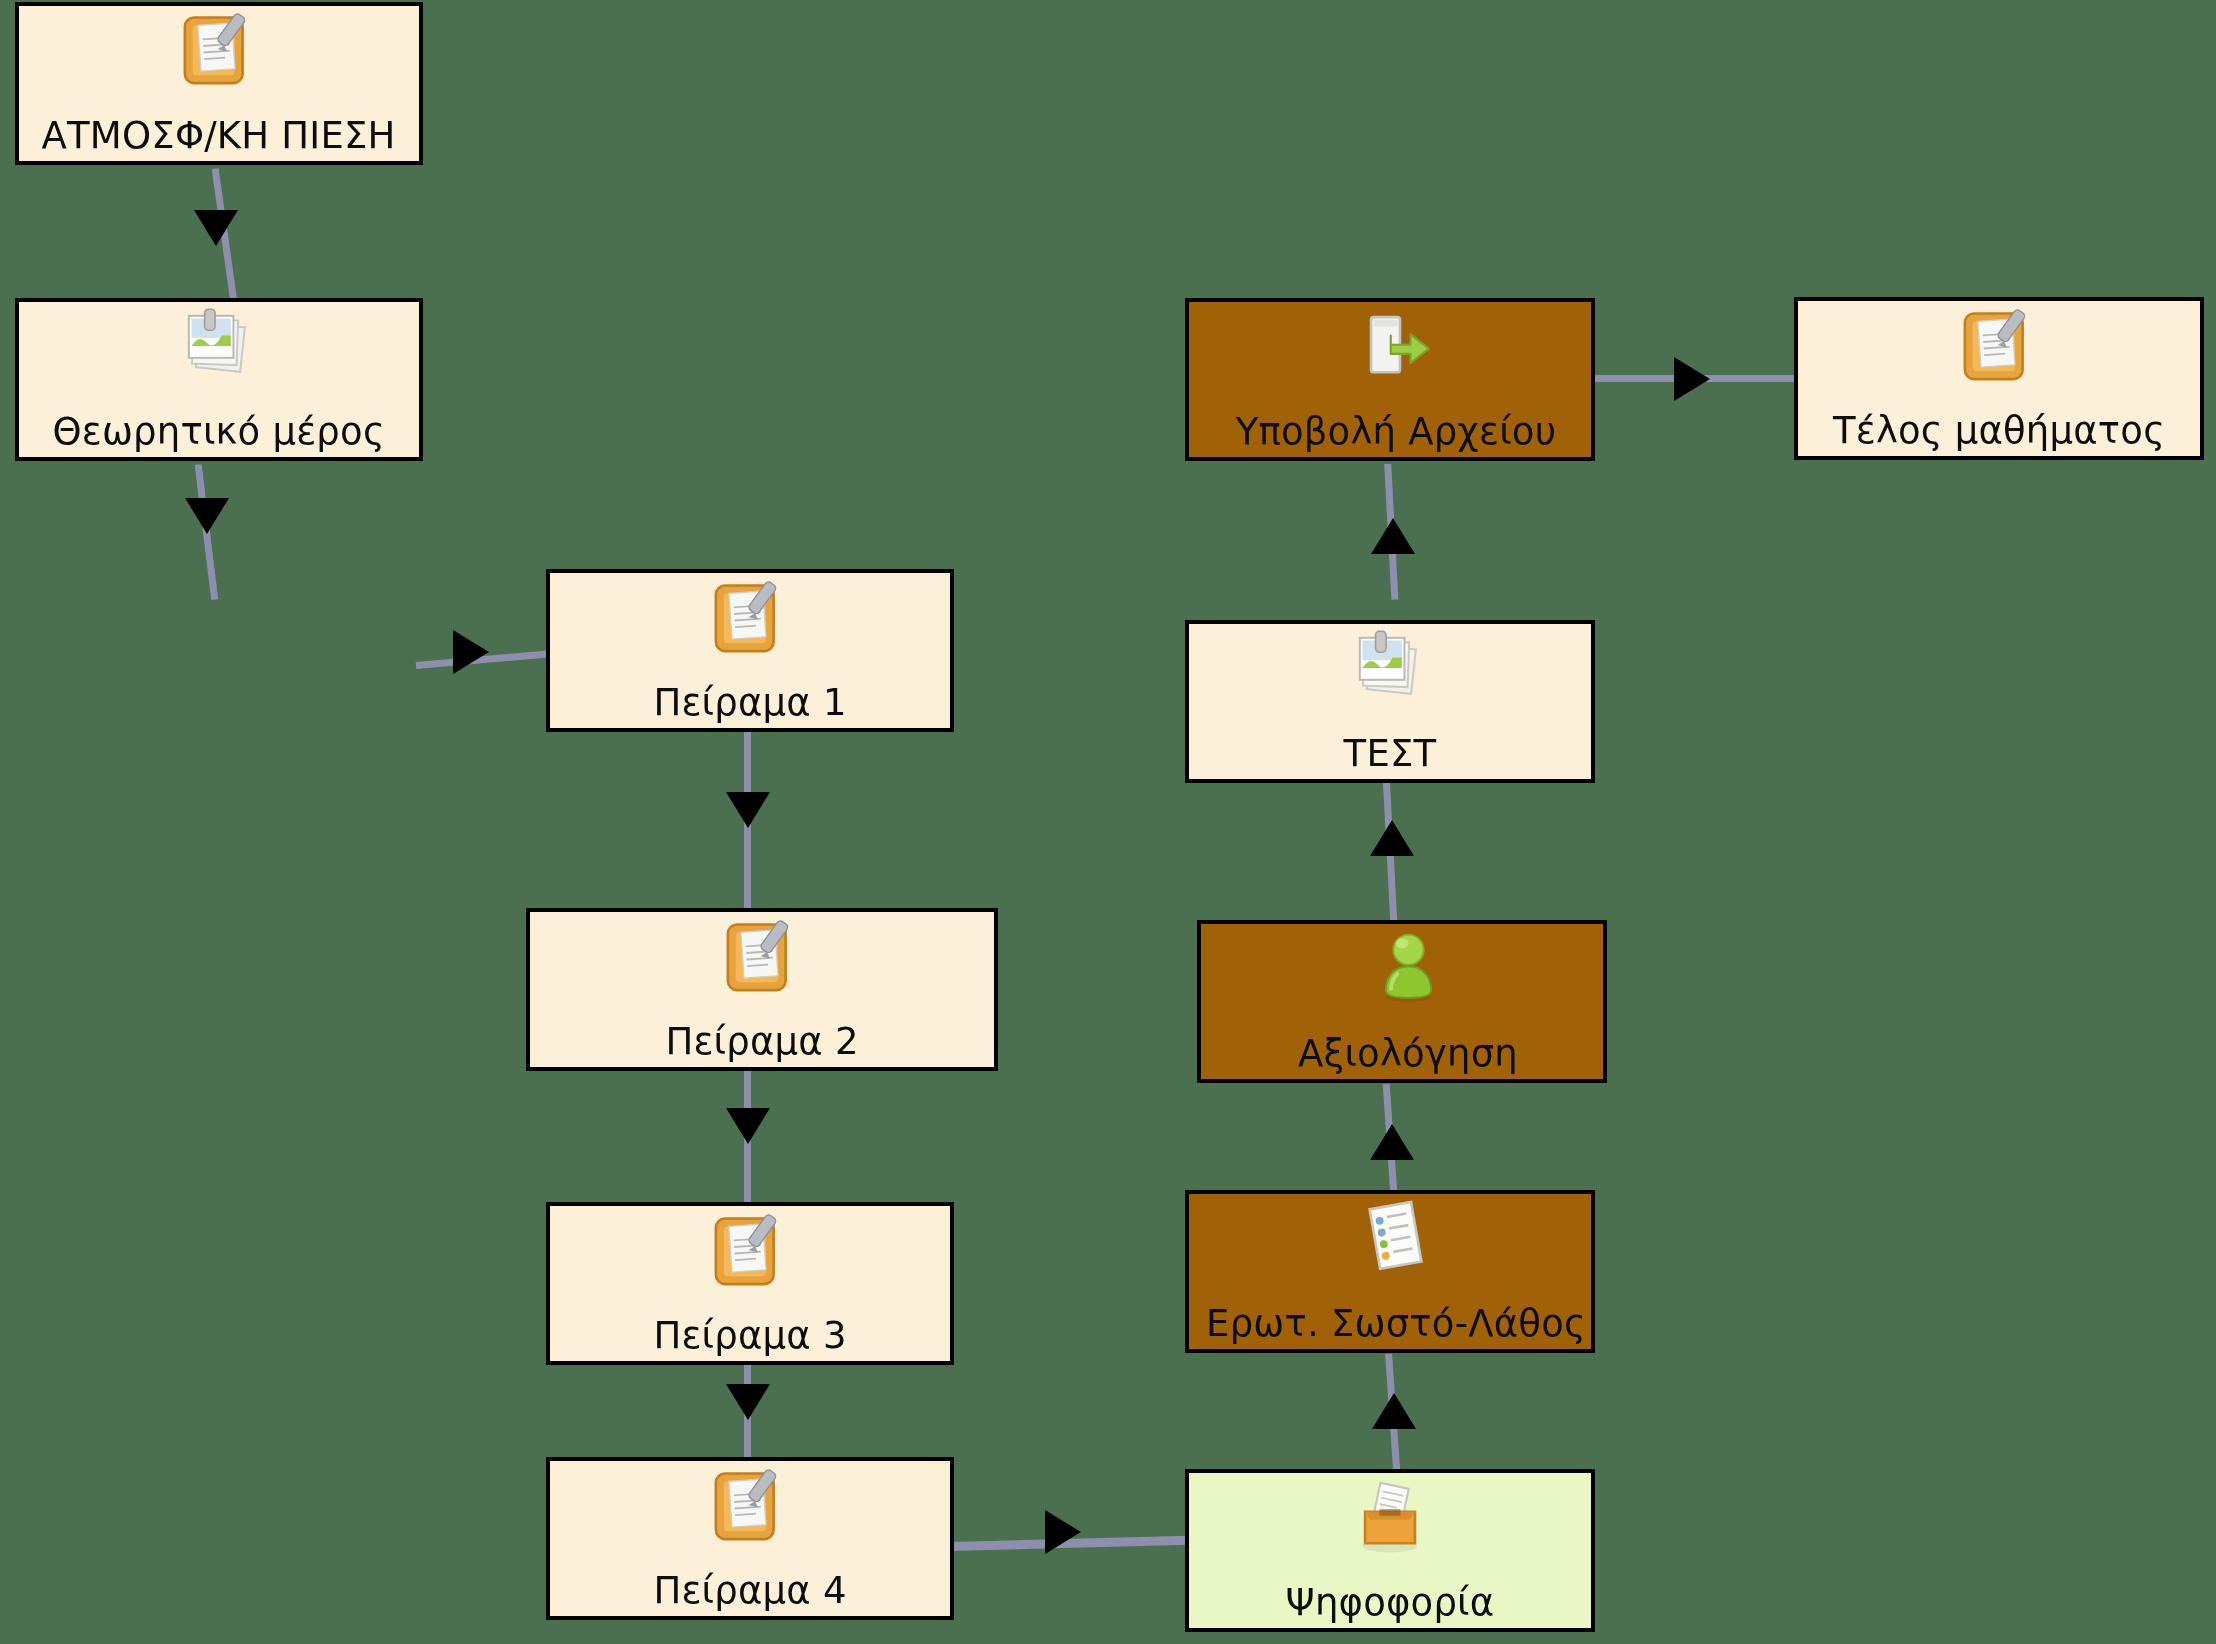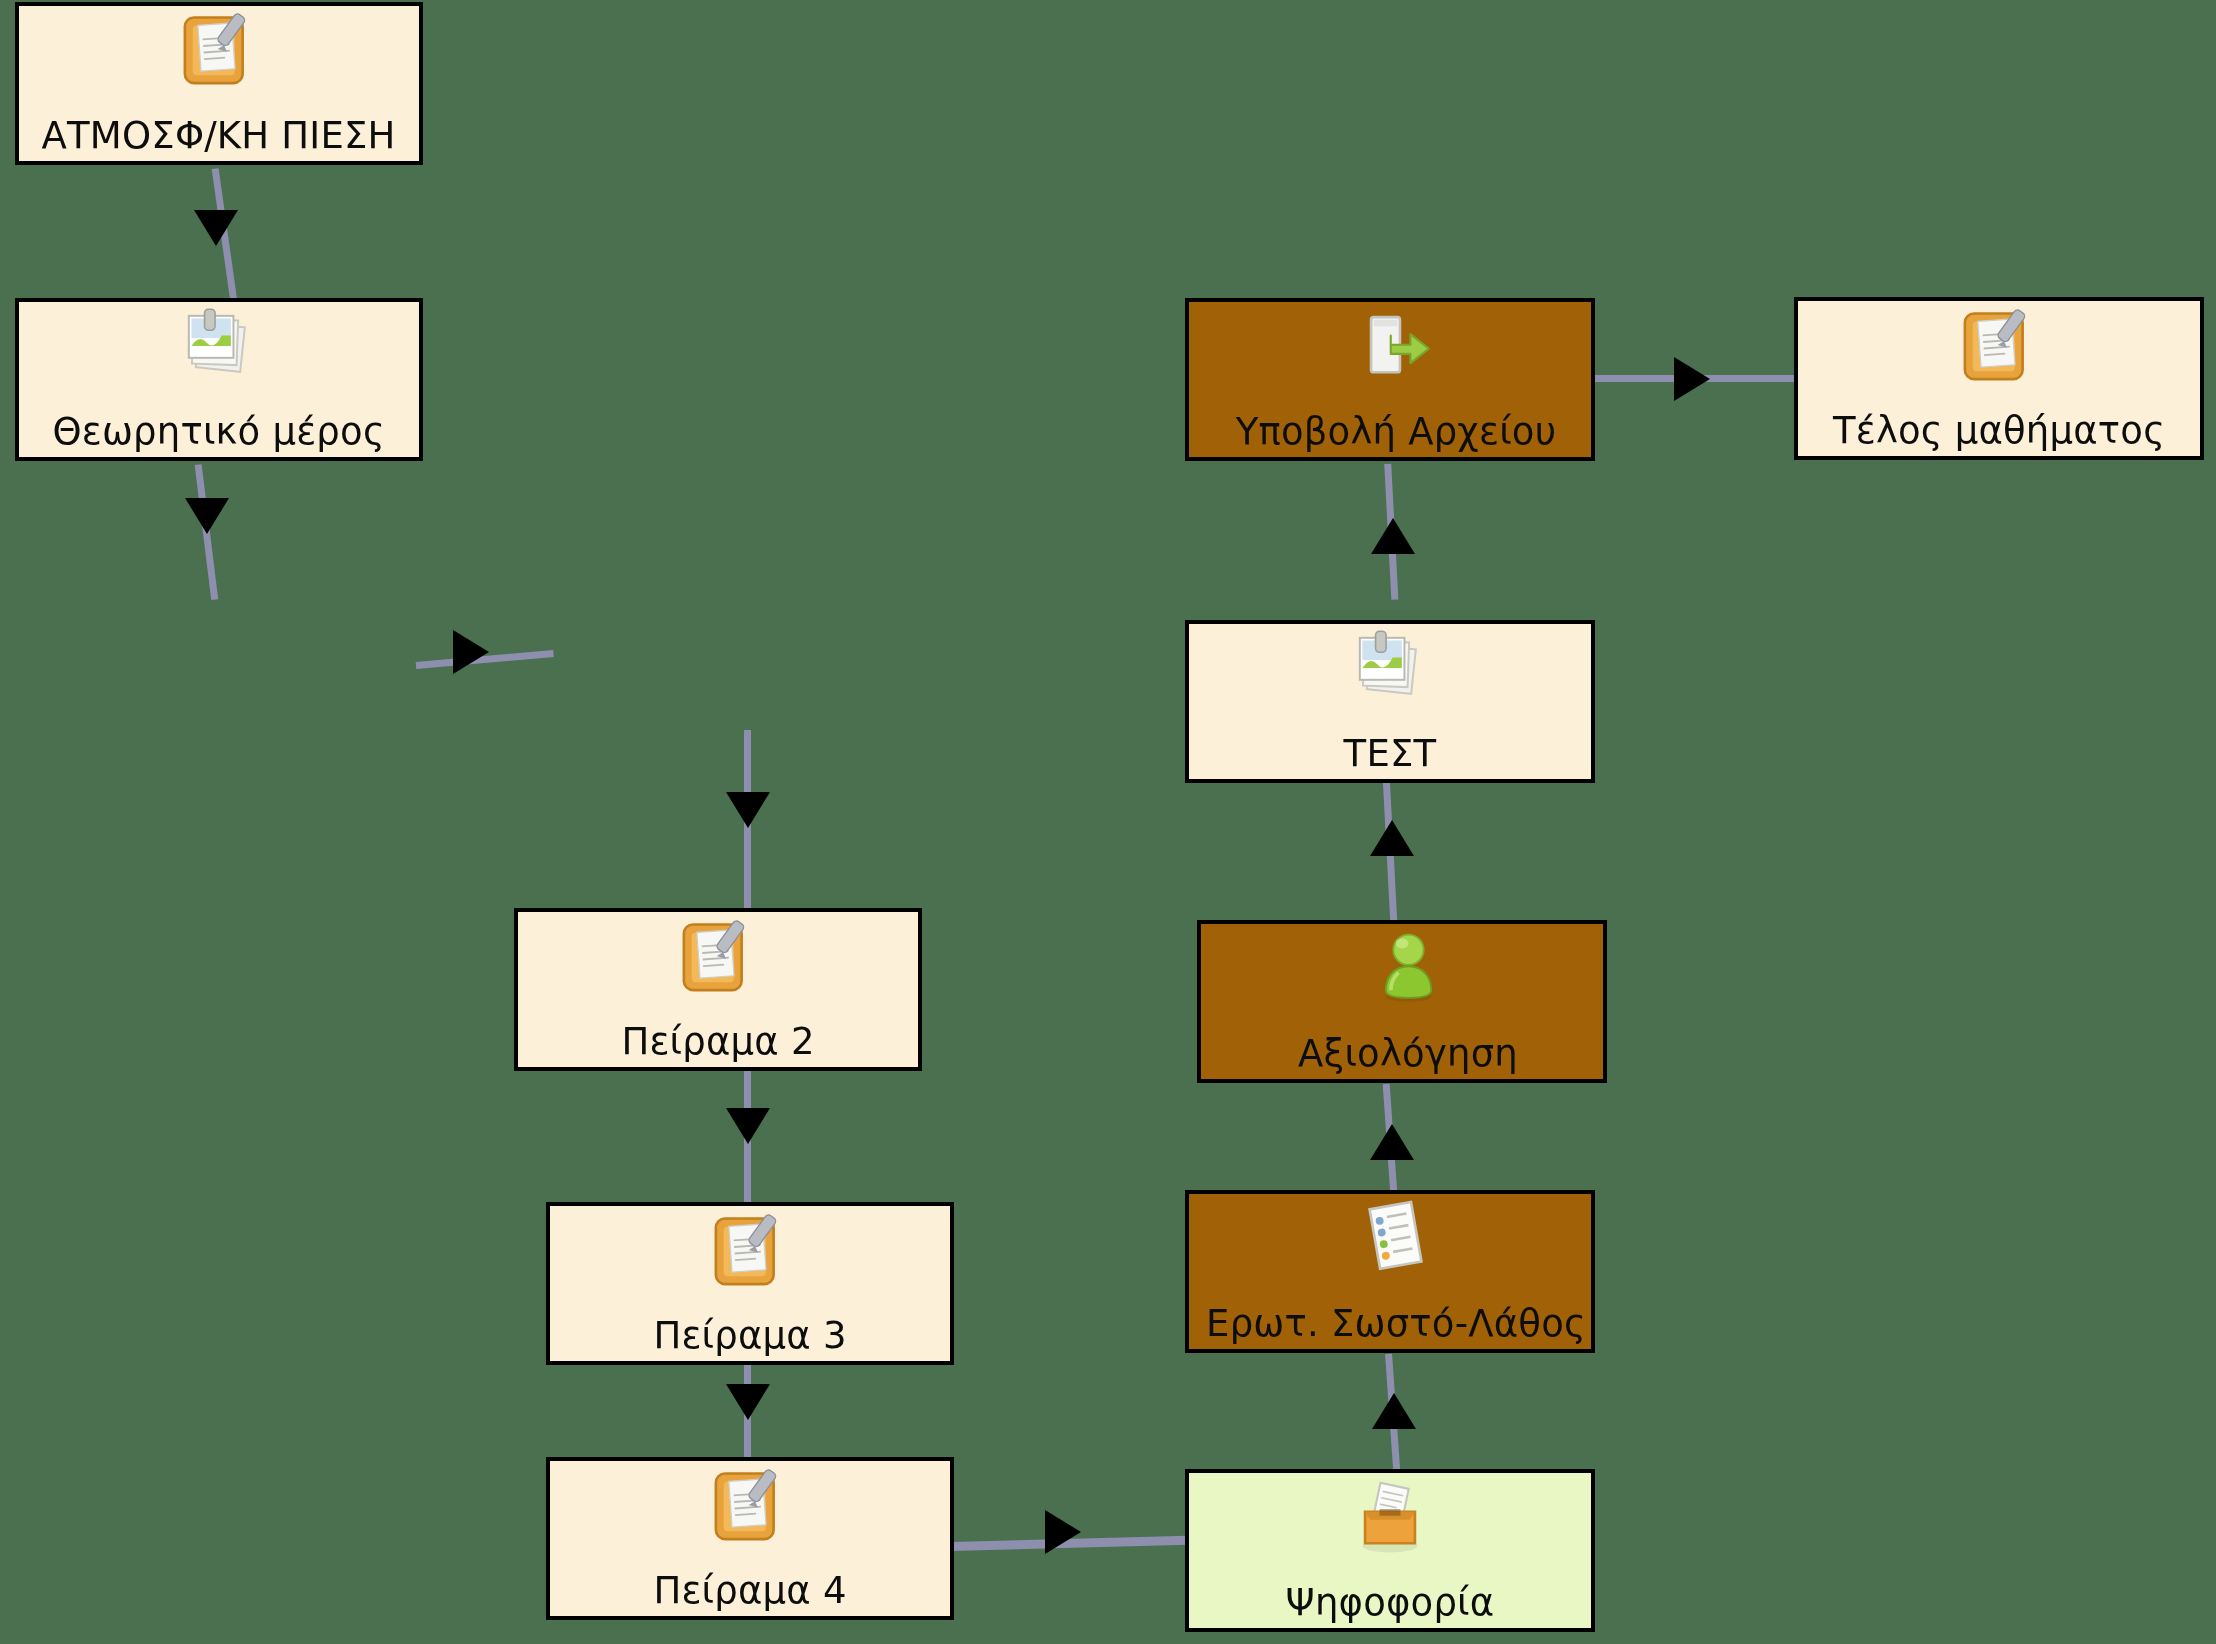--- a/index.html
+++ b/index.html
@@ -148,22 +148,40 @@
         <rect x="9" y="9" width="34" height="32" fill="#ffffff" stroke="#b9b9b2" stroke-width="1.5"></rect>
         <rect x="11" y="11" width="30" height="15" fill="#cfe2f0"></rect>
         <path d="M11 32 q6 -9 11 -3 q6 7 12 -5 l7 0 l0 8 l-30 0 z" fill="#9ccd44"></path>
         <rect x="21" y="4" width="8" height="16" rx="3" fill="#c8c8c2" stroke="#9f9f99" stroke-width="1.2"></rect>
       </svg>
     </div>
     <div class="label">Θεωρητικό μέρος</div>
   </div>
 
 
-
-  <div class="node fill-cream" style="left:514px; top:908px; width:408px; height:163px;">
+  <div class="node fill-cream" style="left:546px; top:569px; width:408px; height:163px;">
+    <div class="icon-wrap">
+      <svg width="84" height="84" viewBox="0 0 64 64">
+        <rect x="6" y="8" width="44" height="50" rx="7" fill="#e8a33d" stroke="#c27f1e" stroke-width="2"></rect>
+        <rect x="12" y="14" width="32" height="38" rx="3" fill="#f3b857"></rect>
+        <rect x="17" y="13" width="26" height="35" fill="#f7f7f5" stroke="#cfcfc8" stroke-width="1" transform="rotate(-4 30 30)"></rect>
+        <g stroke="#b9b9b2" stroke-width="1.4" transform="rotate(-4 30 30)">
+          <line x1="20" y1="24" x2="40" y2="24"></line>
+            <line x1="20" y1="29" x2="40" y2="29"></line>
+          <line x1="20" y1="34" x2="40" y2="34"></line>
+            <line x1="20" y1="39" x2="36" y2="39"></line>
+        </g>
+        <rect x="37" y="4" width="9" height="26" rx="3" fill="#b9bcc2" stroke="#8b8f97" stroke-width="1" transform="rotate(36 41 17)"></rect>
+        <polygon points="31,32 36,29 38,34" fill="#9a9ea6"></polygon>
+      </svg>
+    </div>
+    <div class="label">Πείραμα 1</div>
+  </div>
+
+  <div class="node fill-cream" style="left:526px; top:908px; width:472px; height:163px;">
     <div class="icon-wrap">
       <svg width="84" height="84" viewBox="0 0 64 64">
         <rect x="6" y="8" width="44" height="50" rx="7" fill="#e8a33d" stroke="#c27f1e" stroke-width="2"></rect>
         <rect x="12" y="14" width="32" height="38" rx="3" fill="#f3b857"></rect>
         <rect x="17" y="13" width="26" height="35" fill="#f7f7f5" stroke="#cfcfc8" stroke-width="1" transform="rotate(-4 30 30)"></rect>
         <g stroke="#b9b9b2" stroke-width="1.4" transform="rotate(-4 30 30)">
           <line x1="20" y1="24" x2="40" y2="24"></line>
             <line x1="20" y1="29" x2="40" y2="29"></line>
           <line x1="20" y1="34" x2="40" y2="34"></line>
             <line x1="20" y1="39" x2="36" y2="39"></line>

